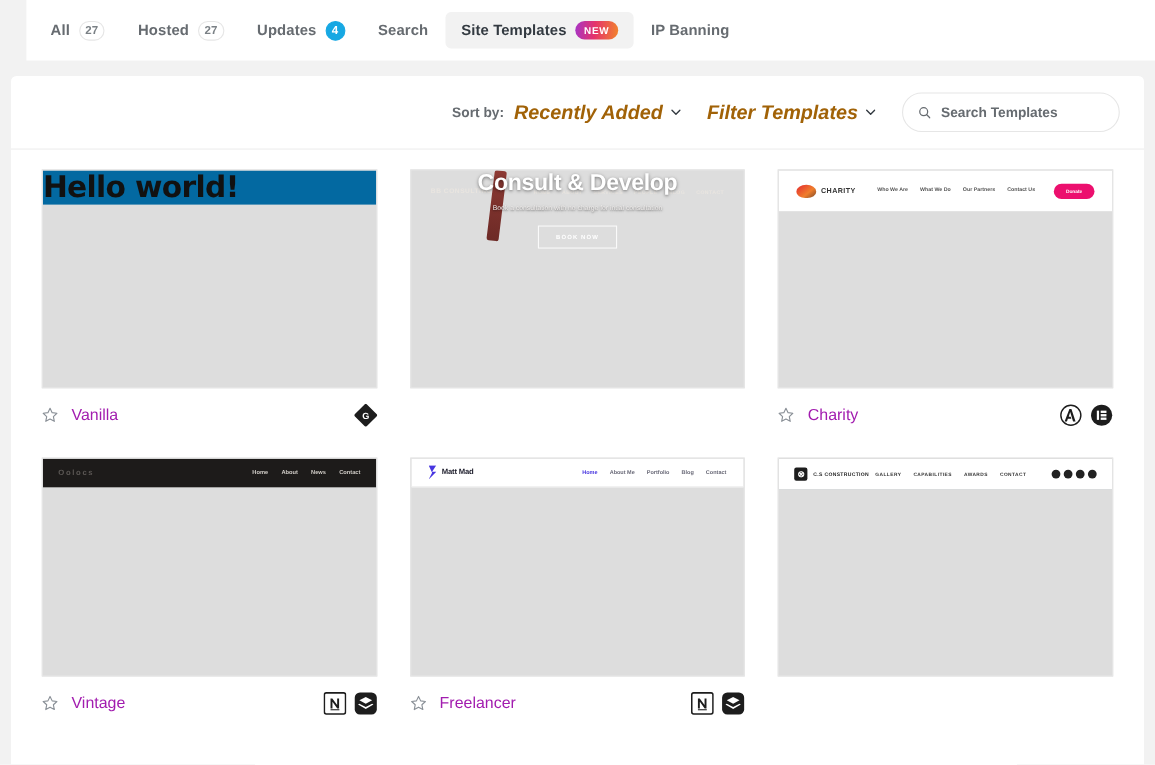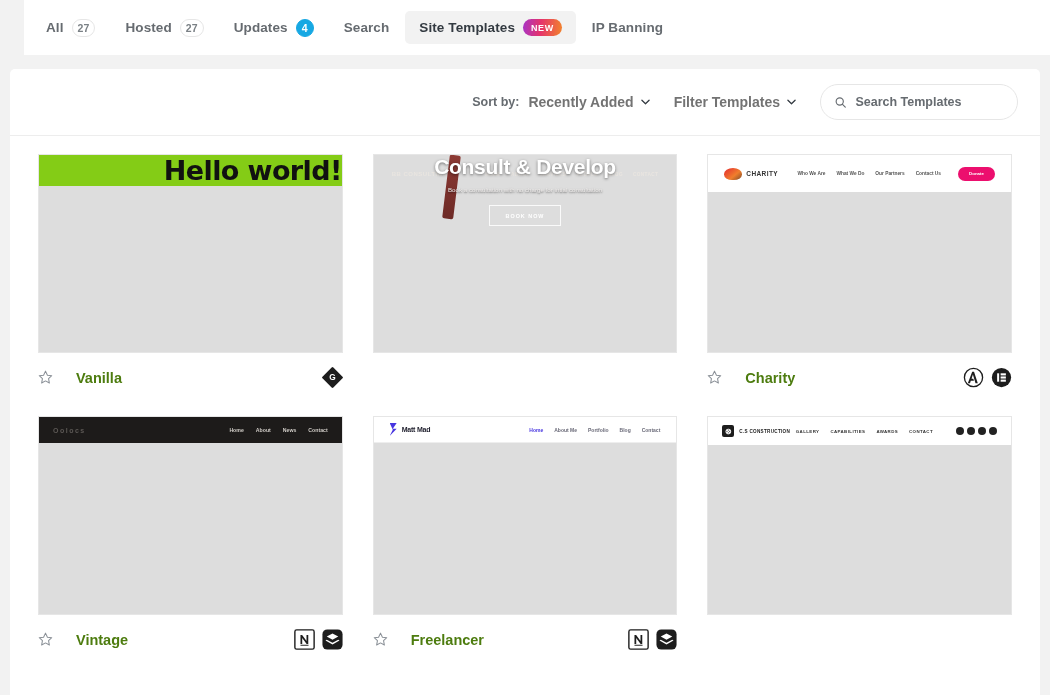--- a/index.html
+++ b/index.html
@@ -77,22 +77,22 @@
     width: 16px; height: 20px; pointer-events: none;
   }
   .tb-right {
     margin-left: auto; display: flex; align-items: center; gap: 0;
   }
   .sort-label {
     font-size: 12.5px; font-weight: 700; color: #666b70; margin-right: 9px;
   }
   .dd {
     display: flex; align-items: center; gap: 7px;
-    font-size: 14px; font-weight: 700; color: #737373;
-    cursor: pointer; margin-right: 24px;
+    font-size: 18px; font-weight: 700; color: #a16207;
+    cursor: pointer; margin-right: 24px; font-style: italic;
   }
   .chev { width: 9px; height: 6px; }
   .search {
     width: 198px; height: 36px;
     border: 1px solid #e6e6e6; border-radius: 18px;
     display: flex; align-items: center; gap: 9px;
     padding: 0 14px;
     cursor: text;
   }
   .search-input {
@@ -115,29 +115,29 @@
     width: 100%; height: 199px;
     border: 1px solid #e6e6e6;
     overflow: hidden; position: relative;
     background: #ddd; cursor: pointer;
   }
   .card-foot {
     height: 49px; display: flex; align-items: center; gap: 12px;
   }
   .star { width: 15px; height: 15px; flex: 0 0 auto; cursor: pointer; }
   .card-title {
-    font-size: 14.5px; font-weight: 700; color: #4d7c0f; margin-left: 11px;
+    font-size: 14.5px; font-weight: 400; color: #a21caf;
   }
   .badges { margin-left: auto; display: flex; align-items: center; gap: 7px; }
   .bdg { width: 21px; height: 21px; flex: 0 0 auto; }
 
   
   .th-vanilla {
-    background: #84cc16;
-    display: flex; align-items: center; justify-content: flex-end; padding-left: 37px;
+    background: #0369a1;
+    display: flex; align-items: center; justify-content: flex-start;
   }
   .th-vanilla .hw {
     font-family: "DejaVu Sans", sans-serif;
     font-weight: 700; font-size: 27px; color: #111; letter-spacing: -.6px;
   }
 
   .th-business { position: relative; background: #2e2620; }
   .biz-photo {
     position: absolute; inset: 0;
     background:

